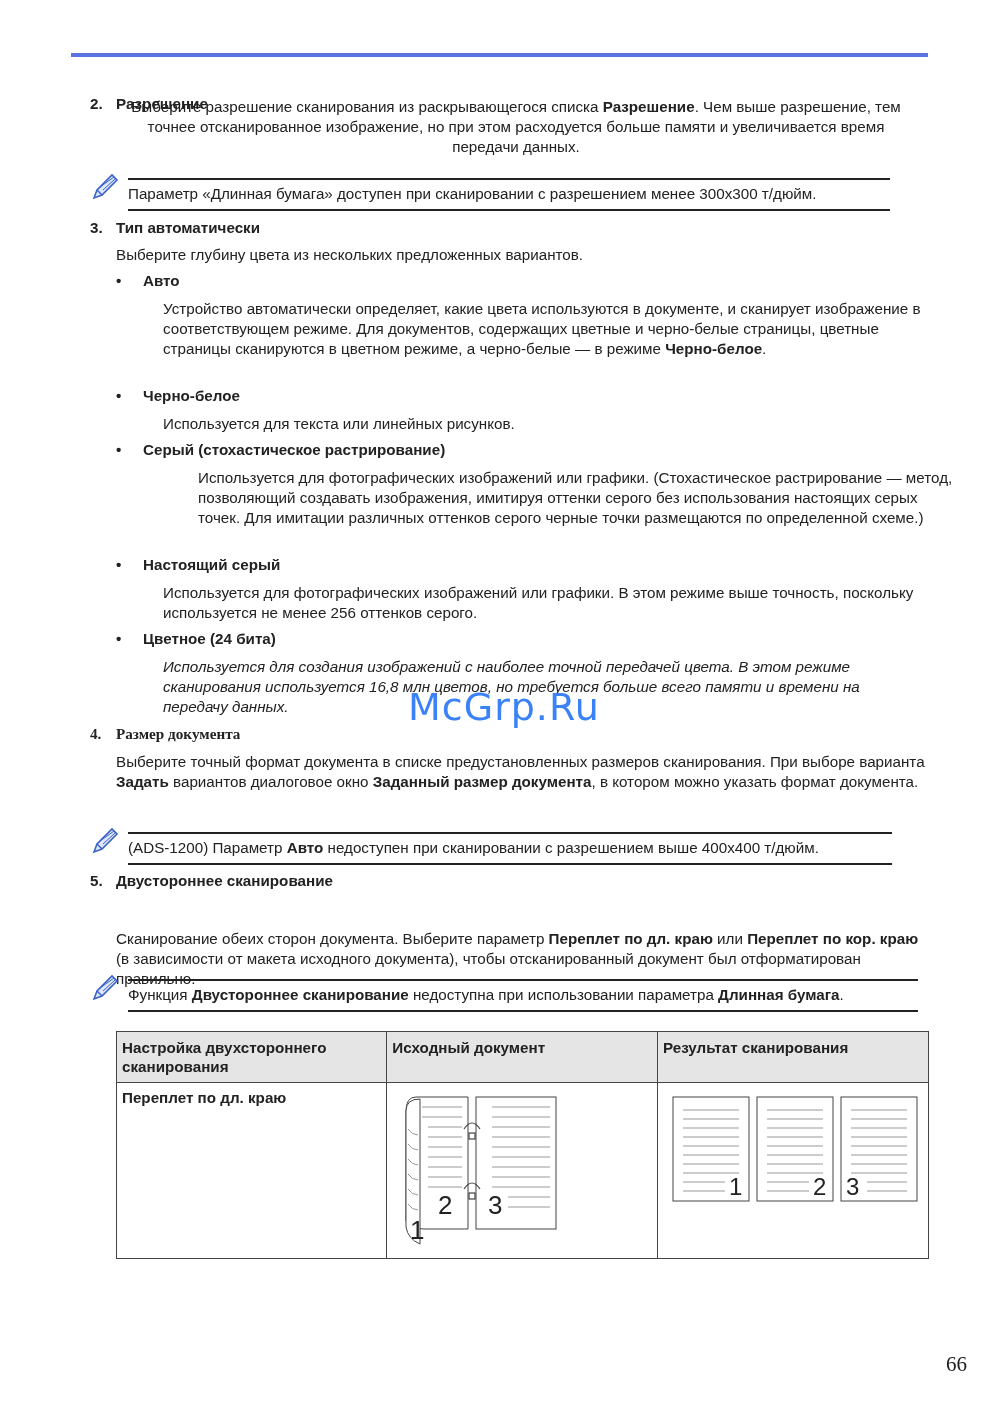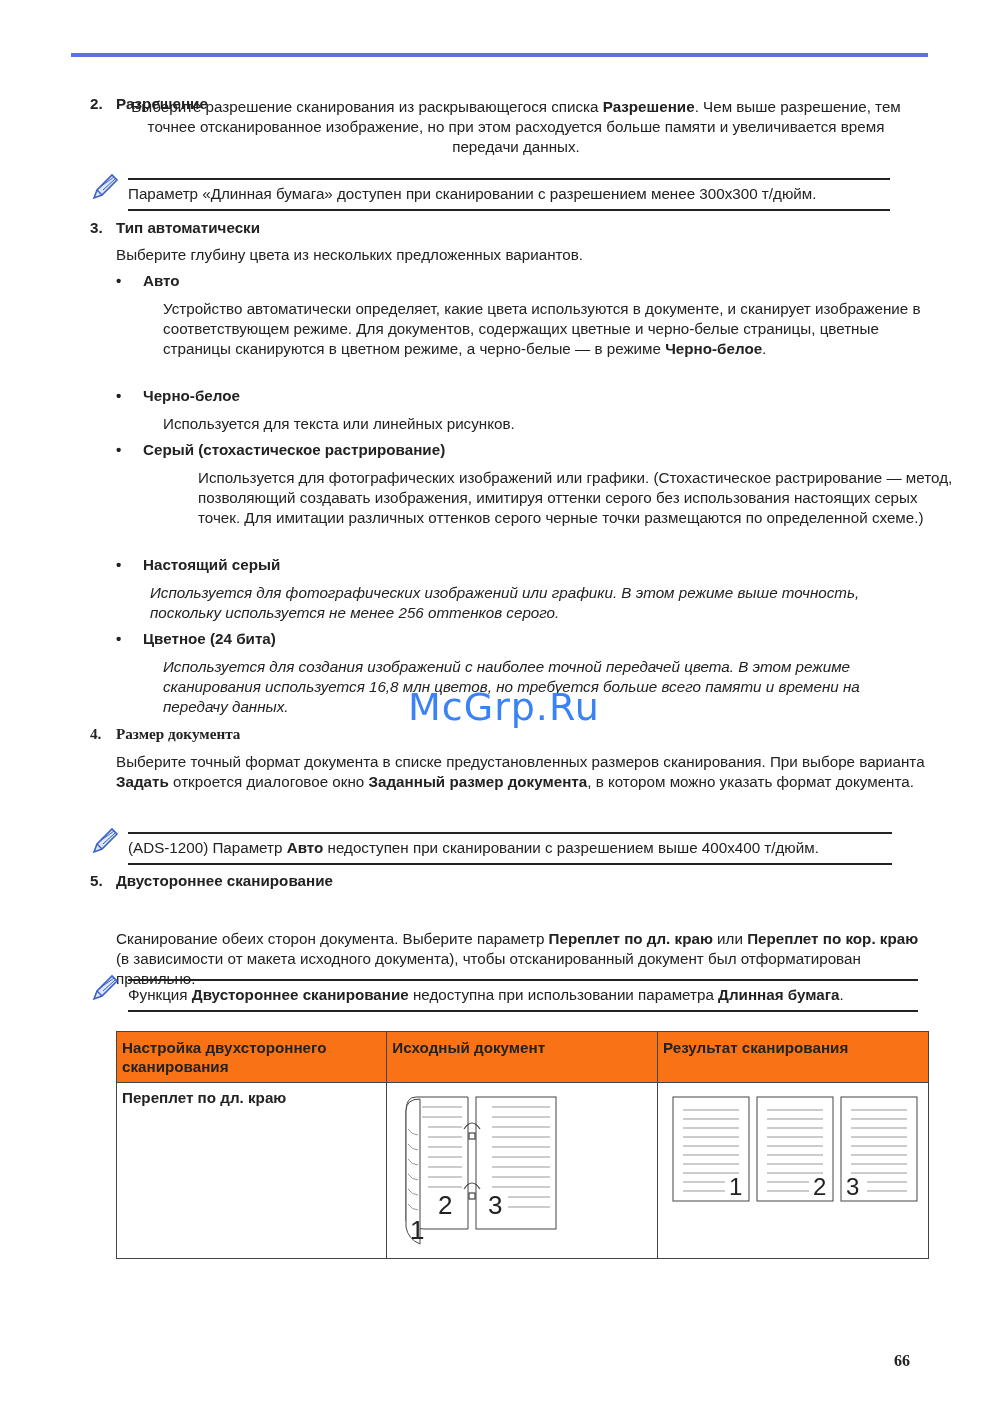--- a/index.html
+++ b/index.html
@@ -11,24 +11,24 @@
   b { font-weight:bold; }
   .note { position:absolute; }
   .note .line { position:absolute; height:2px; background:#222; }
   .note .txt { position:absolute; white-space:nowrap; }
   .note .pen { position:absolute; width:30px; height:30px; }
   .bullet { position:absolute; font-weight:bold; }
   .bullet .dot { position:absolute; left:0; top:0; }
   .bullet .lbl { position:absolute; left:27px; top:0; white-space:nowrap; }
   table.tbl { position:absolute; left:116px; top:1031px; width:813px; border-collapse:collapse; font-size:15.2px; }
   table.tbl th, table.tbl td { border:1px solid #444; vertical-align:top; text-align:left; padding:6px 5px; }
-  table.tbl th { background:#f97316; font-weight:bold; height:35px; line-height:19px; }
+  table.tbl th { background:#e5e5e5; font-weight:bold; height:35px; line-height:19px; }
   table.tbl td { height:154px; }
   table.tbl td.lbl { font-weight:bold; }
-  .pageno { position:absolute; left:894px; top:1352px; font-family:"Liberation Serif", serif; font-weight:bold; font-size:16px; }
+  .pageno { position:absolute; left:946px; top:1352px; font-family:"Liberation Serif", serif; font-weight:normal; font-size:21px; }
   .wm { position:absolute; left:408px; top:685px; font-size:38px; color:#3b82f6; font-family:"DejaVu Sans", sans-serif; letter-spacing:1px; }
 </style>
 </head>
 <body>
 
 <div class="topbar"></div>
 
 <div class="h" style="left:90px; top:71px;margin-top:24px;">
   <span class="num">2.</span><span>Разрешение</span>
 </div>
@@ -66,35 +66,35 @@
 <div class="bullet" style="left:116px; top:441px;">
     <span class="dot">•</span>
     <span class="lbl">Серый (стохастическое растрирование)</span>
   </div>
 <div class="p" style="left:170px; top:468px; width:765px;margin-left:28px;">Используется для фотографических изображений или графики. (Стохастическое растрирование — метод, позволяющий создавать изображения, имитируя оттенки серого без использования настоящих серых точек. Для имитации различных оттенков серого черные точки размещаются по определенной схеме.)</div>
 
 <div class="bullet" style="left:116px; top:556px;">
     <span class="dot">•</span>
     <span class="lbl">Настоящий серый</span>
   </div>
-<div class="p" style="left:150px; top:583px; width:765px;font-style:italic;">Используется для фотографических изображений или графики. В этом режиме выше точность, поскольку используется не менее 256 оттенков серого.</div>
+<div class="p" style="left:163px; top:583px; width:765px;">Используется для фотографических изображений или графики. В этом режиме выше точность, поскольку используется не менее 256 оттенков серого.</div>
 
 <div class="bullet" style="left:116px; top:630px;">
     <span class="dot">•</span>
     <span class="lbl">Цветное (24 бита)</span>
   </div>
 <div class="p" style="left:163px; top:657px; width:765px;font-style:italic;">Используется для создания изображений с наиболее точной передачей цвета. В этом режиме сканирования используется 16,8 млн цветов, но требуется больше всего памяти и времени на передачу данных.</div>
 
 <div class="wm">McGrp.Ru</div>
 
 <div class="h" style="left:90px; top:725px;font-family:Liberation Serif, serif;">
   <span class="num">4.</span><span>Размер документа</span>
 </div>
 <div class="p" style="left:116px; top:752px; width:812px;">
-  <span>Выберите точный формат документа в списке предустановленных размеров сканирования. При выборе варианта </span><b>Задать</b><span> откроется диалоговое окно </span><b>Заданный размер документа</b><span>, в котором можно указать формат документа.</span>
+  <span>Выберите точный формат документа в списке предустановленных размеров сканирования. При выборе варианта </span><b>Задать</b><span> вариантов диалоговое окно </span><b>Заданный размер документа</b><span>, в котором можно указать формат документа.</span>
 </div>
 <div class="note" style="left:90px; top:826px;">
   <svg class="pen" style="left:0; top:0;" viewBox="0 0 30 30">
       <path d="M4 26 L7 18 L22 3 L27 8 L12 23 Z" fill="#dde6f8" stroke="#3b62c7" stroke-width="1.6"></path>
       <path d="M7 18 L12 23" stroke="#3b62c7" stroke-width="1.4"></path>
       <path d="M10 15 L24 5 M13 18 L25 7" stroke="#3b62c7" stroke-width="1"></path>
     </svg>
   <div class="line" style="left:38px; top:6px; width:764px;"></div>
   <div class="txt" style="left:38px; top:13px;"><span>(ADS-1200) Параметр </span><b>Авто</b><span> недоступен при сканировании с разрешением выше 400x400 т/дюйм.</span></div>
   <div class="line" style="left:38px; top:37px; width:764px;"></div>

